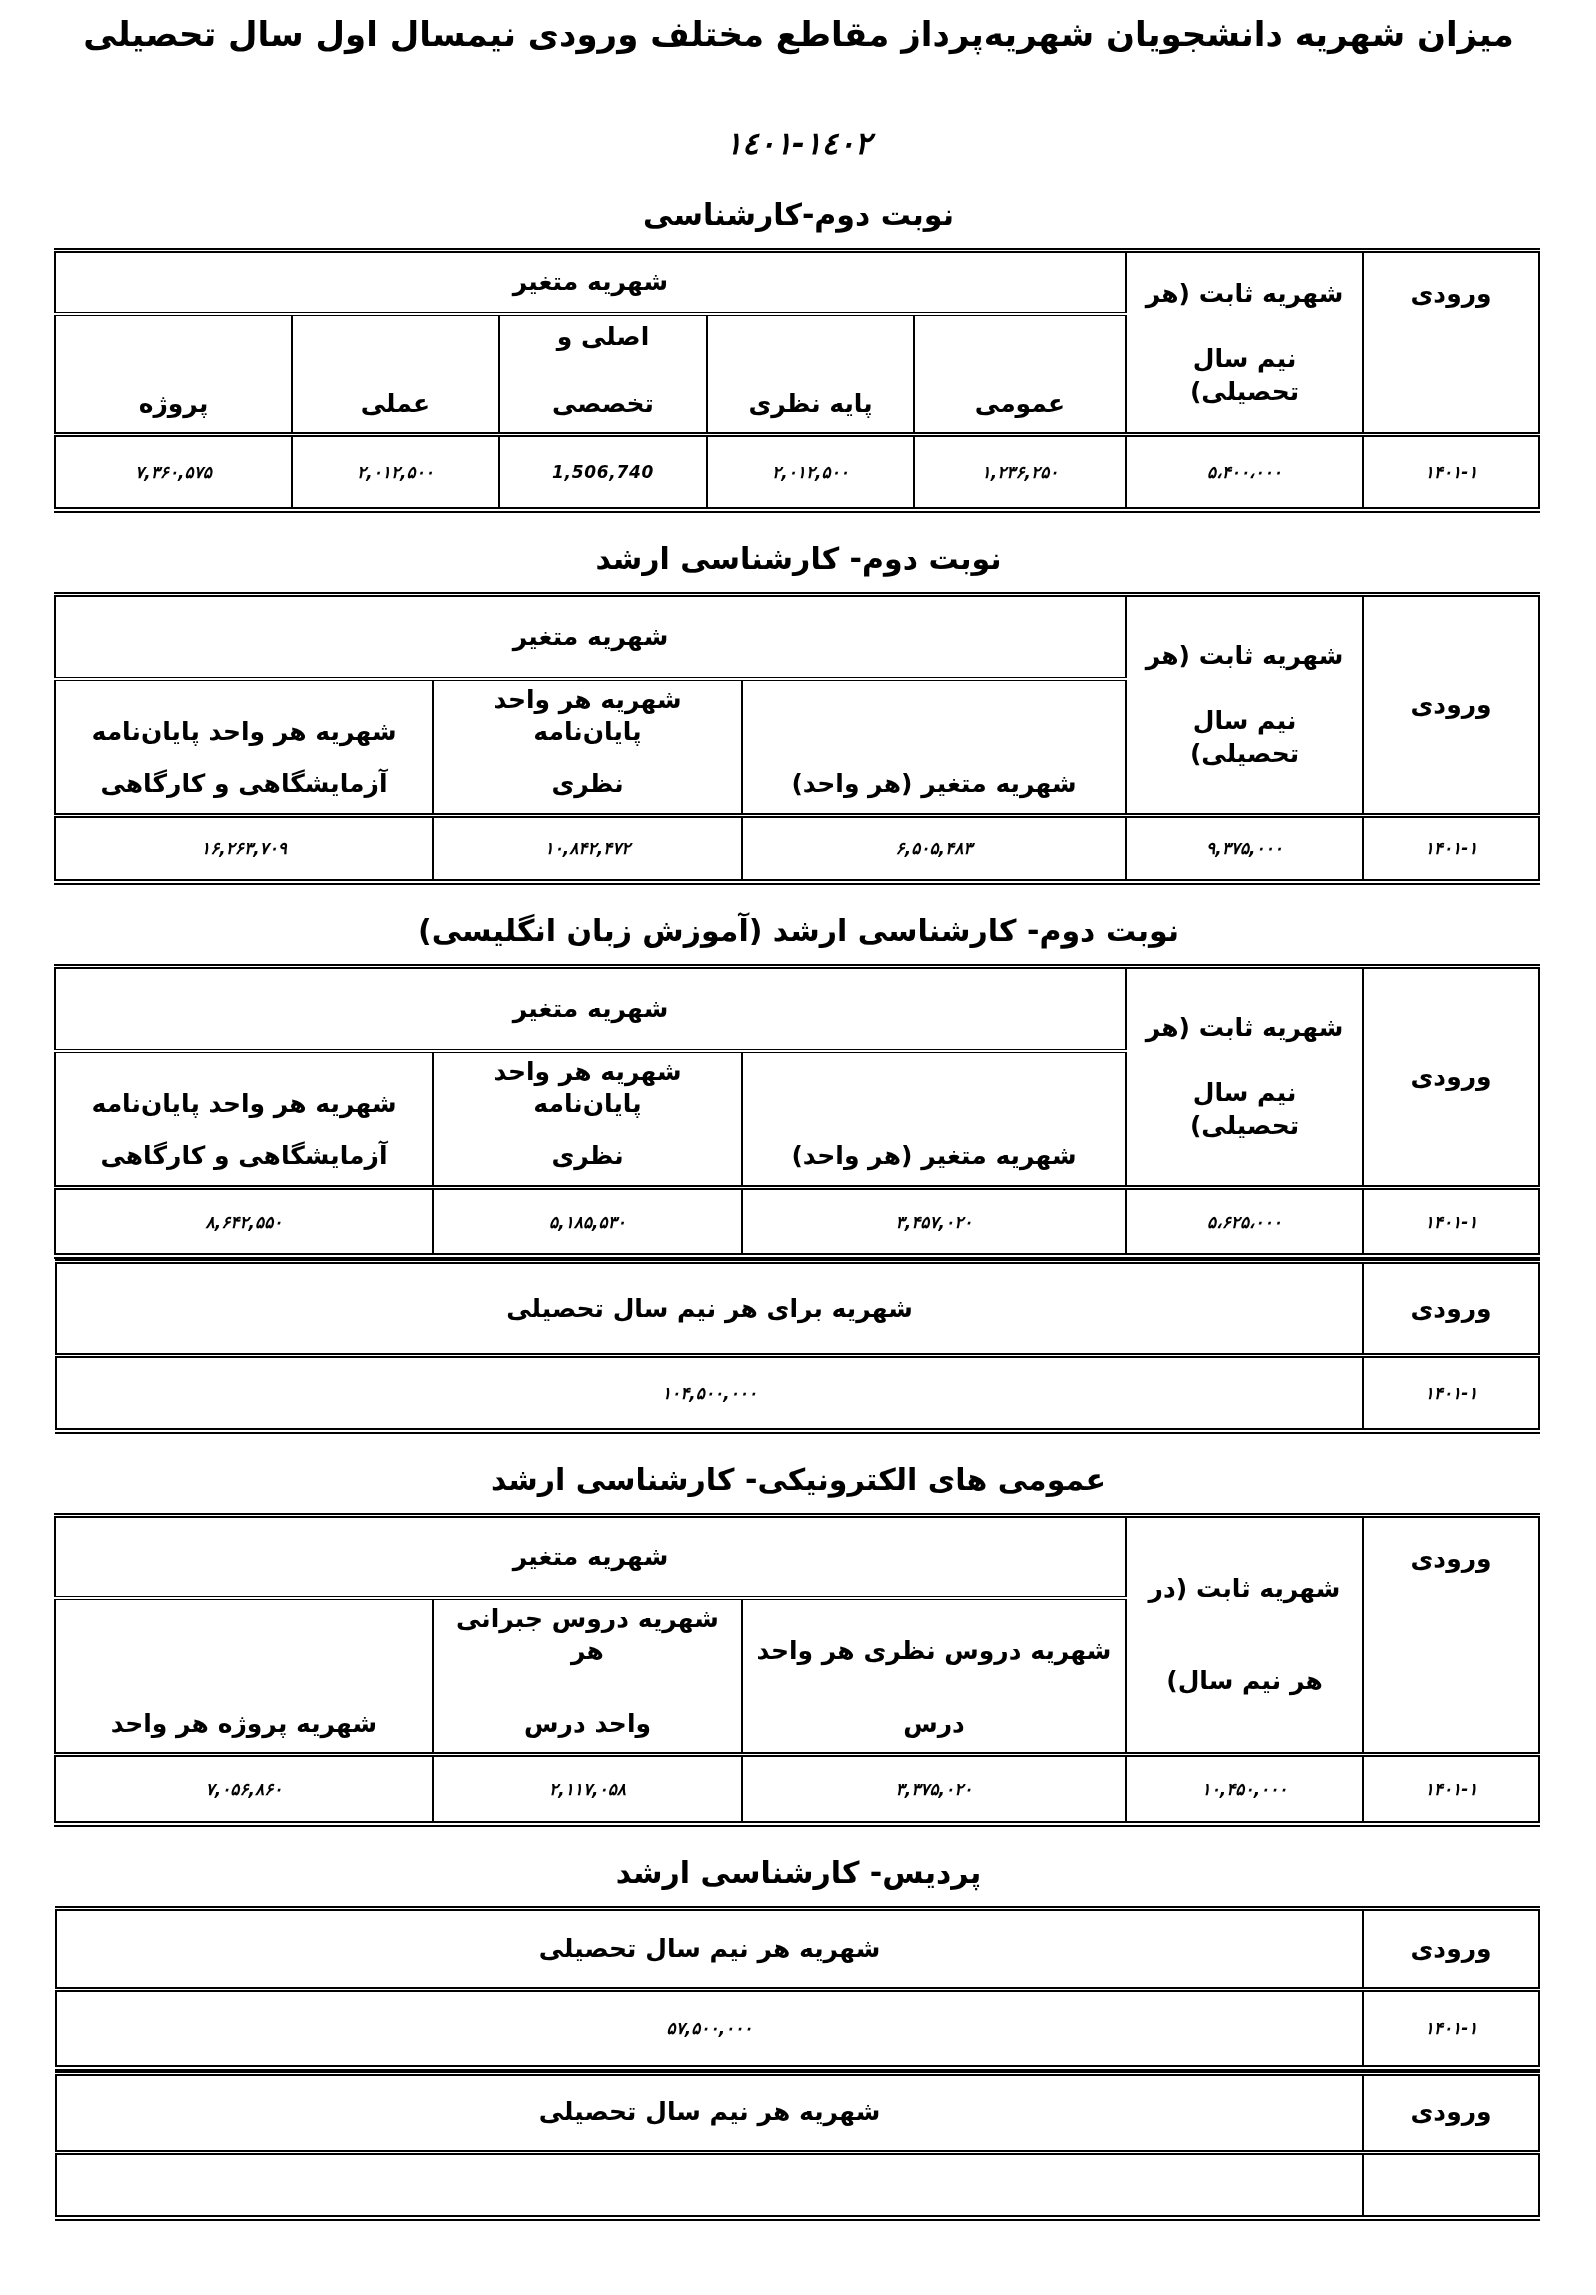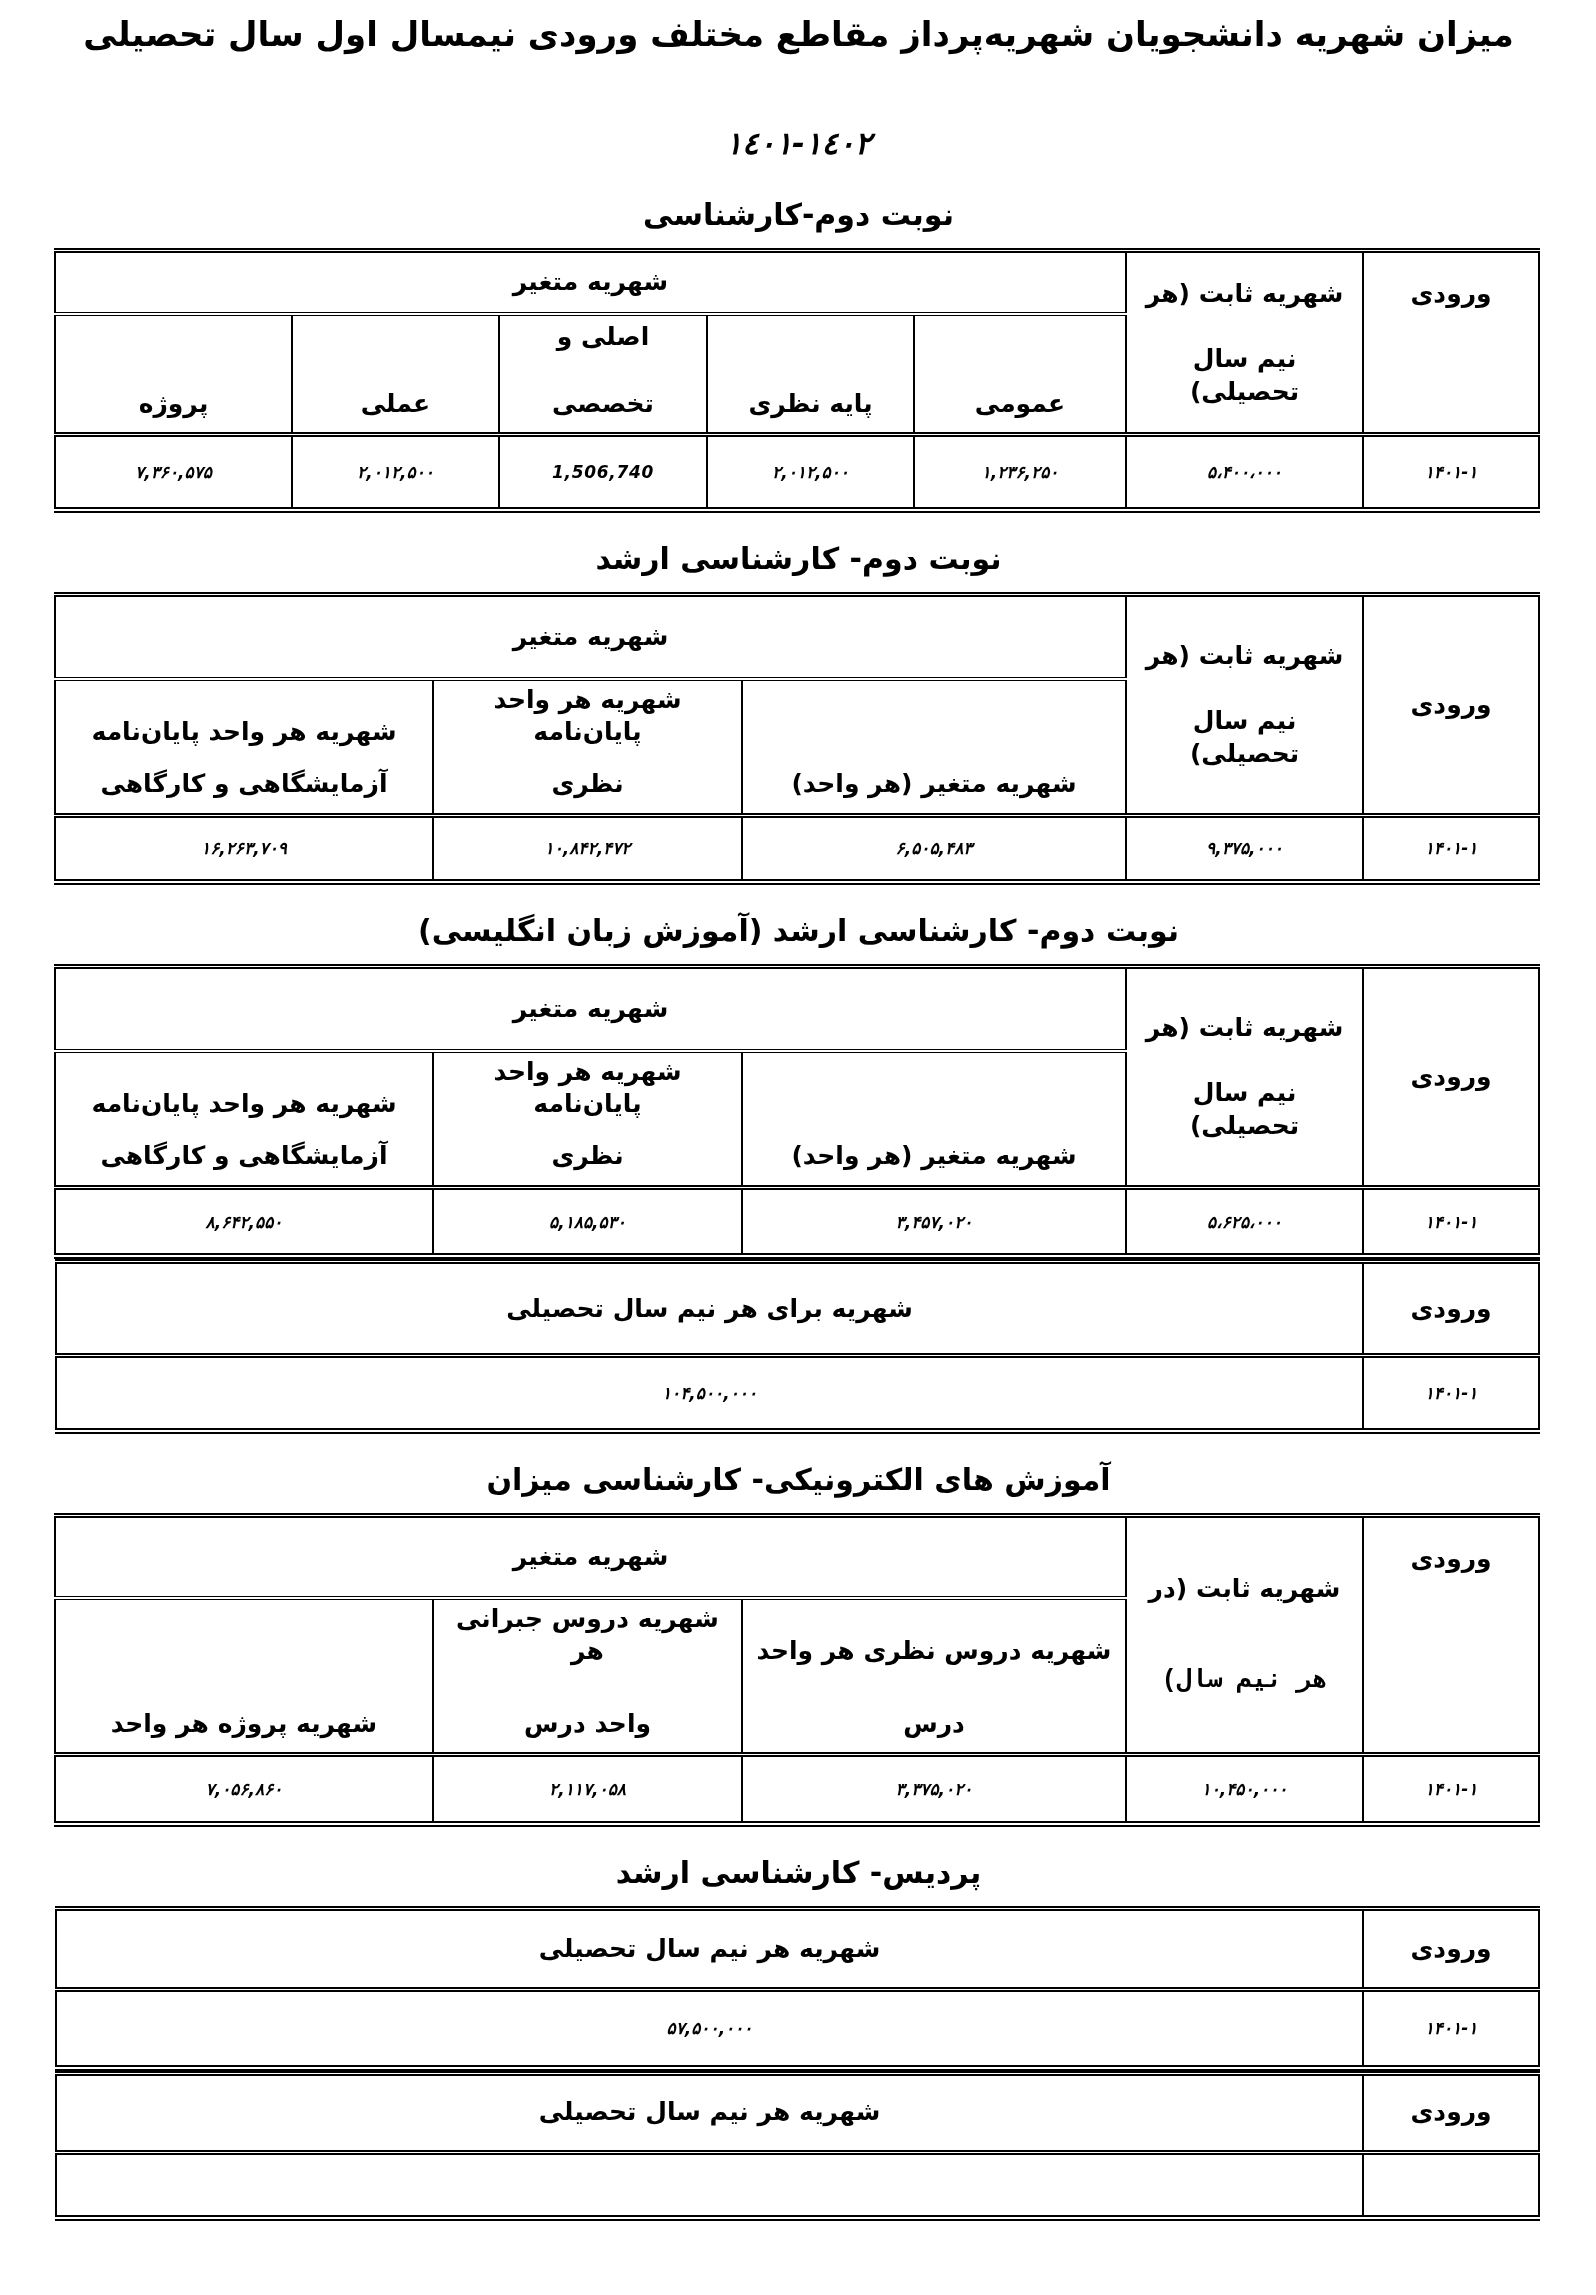--- a/index.html
+++ b/index.html
@@ -30,21 +30,21 @@
     text-align:center;vertical-align:middle;padding:3px 7.5px;
     overflow:hidden;
   }
   tr.r1 td{border-top:5.2px double #000;}
   tr.r2 td{border-top:4.5px double #000;}
   tr.data td{border-top:5.2px double #000;border-bottom:6px double #000;}
   td.bot{vertical-align:bottom;padding-bottom:12px;}
   td.topal{vertical-align:top;padding-top:25px;}
   .l{display:block;}
   .gap-mid .l + .l{margin-top:33px;}
-  .gap-big .l + .l{margin-top:60px;font-family:Liberation Mono, monospace;}
+  .gap-big .l + .l{margin-top:60px;}
   .gap-core .l + .l{margin-top:34px;}
   .gap-sub .l + .l{margin-top:19.4px;}
   .gap-sub5 .l + .l{margin-top:40px;}
   .num{
     direction:ltr;unicode-bidi:bidi-override;display:inline-block;
     font-style:italic;letter-spacing:0.7px;
   }
   tr.data td{font-size:17px;}
 </style>
 </head>
@@ -185,21 +185,21 @@
       <td>ورودی</td>
       <td>شهریه برای هر نیم سال تحصیلی</td>
     </tr>
     <tr class="data" style="height:75px">
       <td><span class="num">۱۴۰۱-۱</span></td>
       <td><span class="num">۱۰۴,۵۰۰,۰۰۰</span></td>
     </tr>
   </tbody>
     </table>
 
-  <div class="sec-title">آموزش های الکترونیکی- کارشناسی میزان</div>
+  <div class="sec-title">عمومی های الکترونیکی- کارشناسی ارشد</div>
   <table>
     <colgroup>
       <col style="width:176px">
         <col style="width:237px">
         <col style="width:384px">
       <col style="width:309px">
         <col style="width:378px">
     </colgroup>
     <tbody>
         <tr class="r1" style="height:82px">

